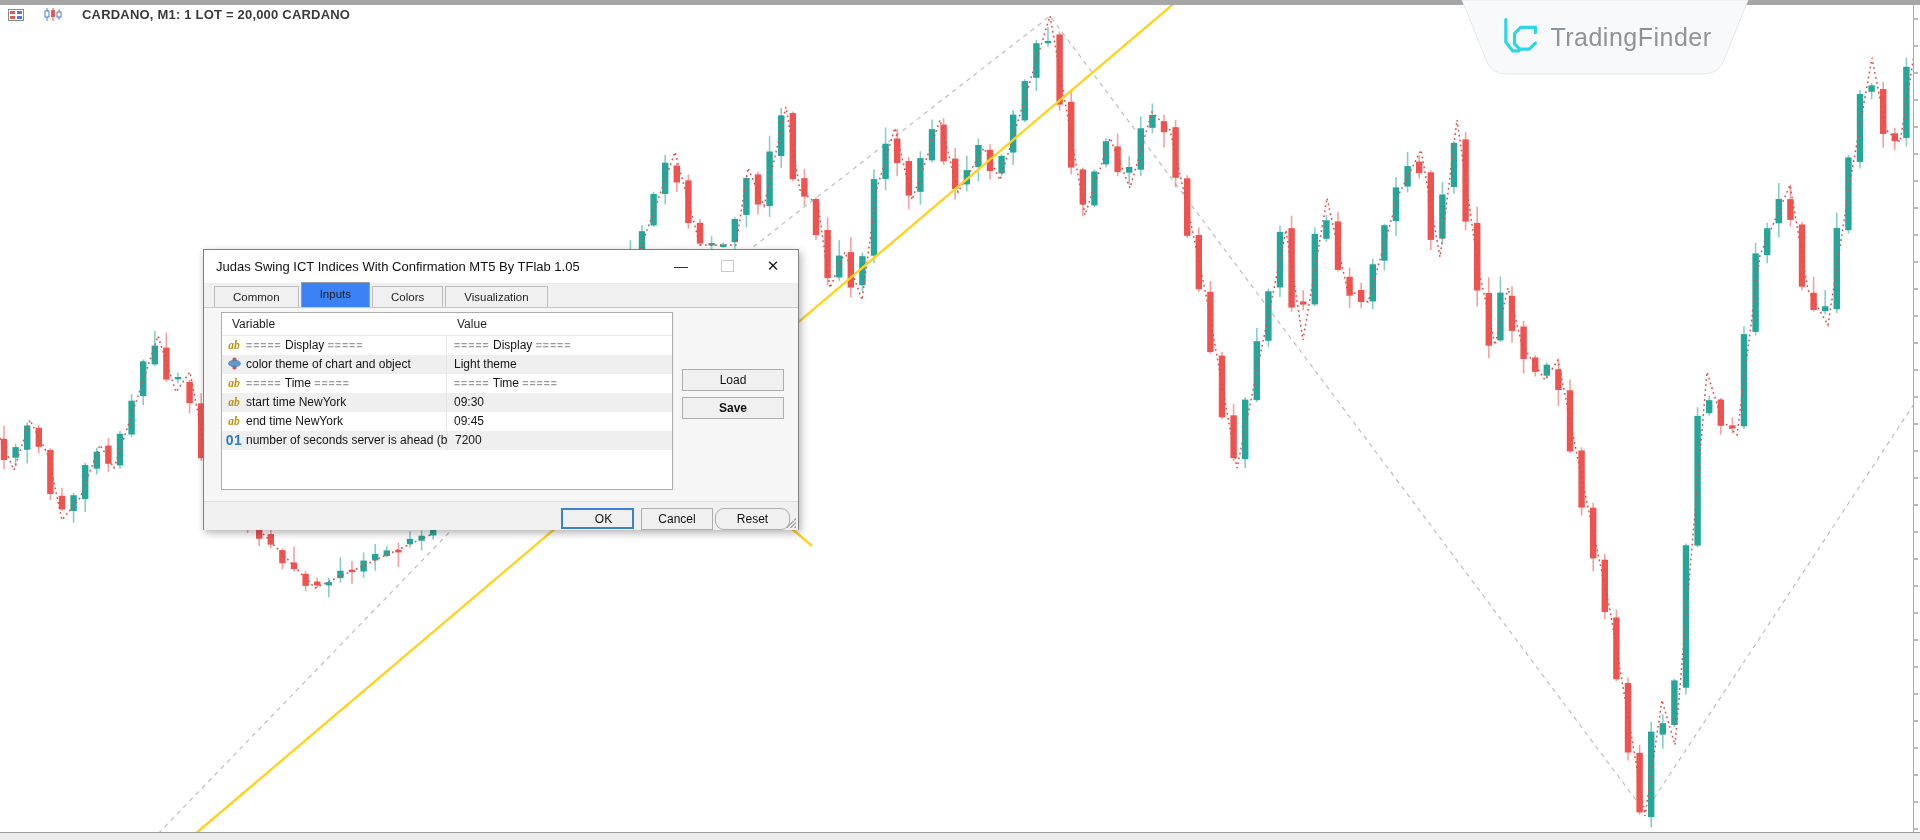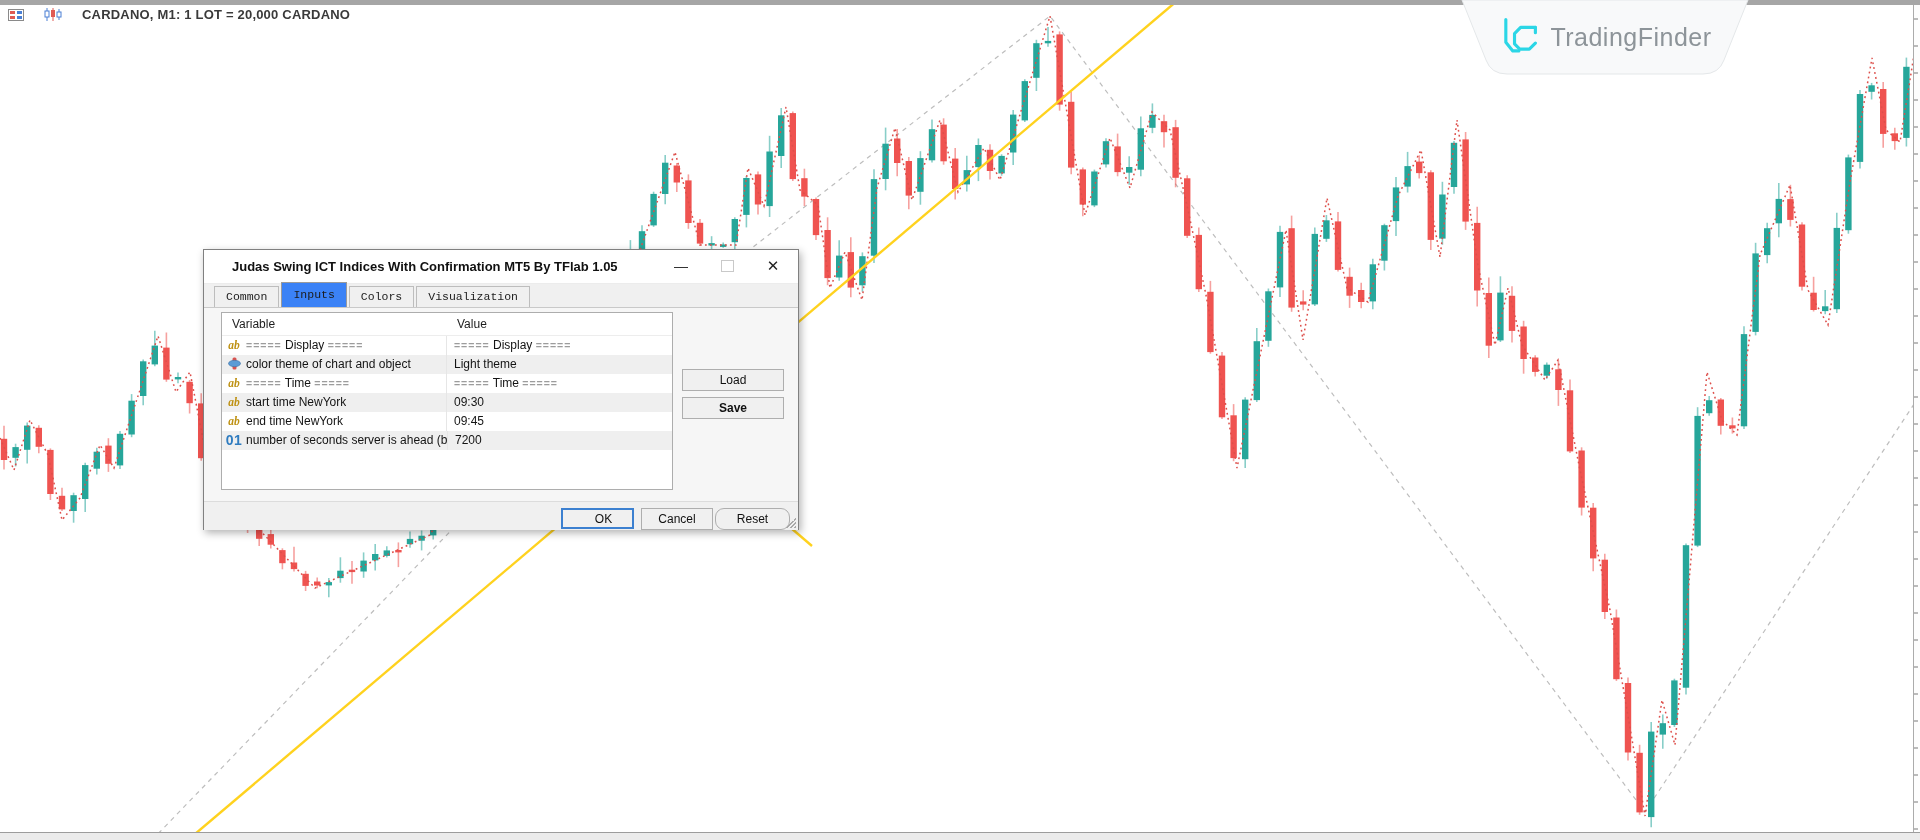--- a/index.html
+++ b/index.html
@@ -22,32 +22,32 @@
   .logo-badge{position:absolute;left:1452px;top:0;width:306px;height:80px;z-index:30;}
   .logo-badge .shape{position:absolute;left:0;top:0;}
   .logo-badge .content{position:absolute;left:0;top:0;width:100%;height:74px;display:flex;
                        align-items:center;justify-content:center;gap:12px;}
   .logo-text{font-size:25px;color:#8d9499;letter-spacing:.5px;font-weight:400;}
 
   
   .dialog{position:absolute;left:203px;top:249px;width:594px;height:279px;background:#f0f0f0;
           border:1px solid #808080;box-shadow:2px 3px 8px rgba(0,0,0,.30);z-index:40;font-size:12px;}
   .titlebar{position:relative;height:33px;background:#ffffff;border-bottom:1px solid #ececec;}
-  .titlebar .title{position:absolute;left:12px;top:9px;font-size:13px;font-weight:700;color:#101010;margin-left:16px;}
+  .titlebar .title{position:absolute;left:12px;top:9px;font-size:13px;font-weight:400;color:#101010;}
   .win-btn{position:absolute;top:0;width:34px;height:32px;display:flex;align-items:center;
            justify-content:center;color:#333;cursor:pointer;}
   .win-btn.min{right:100px;font-size:14px;}
   .win-btn.max{right:54px;}
   .win-btn.max .box{display:inline-block;width:11px;height:10px;border:1px solid #c9c9c9;}
   .win-btn.close{right:8px;font-size:15px;color:#222;}
 
   .tabs{position:absolute;left:0;top:33px;height:24px;width:100%;display:flex;align-items:flex-end;
         padding-left:10px;box-sizing:border-box;}
-  .tab{height:20px;line-height:20px;padding:0 11px;font-size:11.5px;color:#1c1c1c;background:#f0f0f0;
-       border:1px solid #bdbdbd;border-bottom:none;margin-right:2px;position:relative;cursor:pointer;font-family:Liberation Mono, monospace;}
+  .tab{height:20px;line-height:20px;padding:0 18px;font-size:11.5px;color:#1c1c1c;background:#f0f0f0;
+       border:1px solid #bdbdbd;border-bottom:none;margin-right:2px;position:relative;cursor:pointer;}
   .tab.sel{height:24px;line-height:23px;background:#3b82f6;border:1px solid #9b9b9b;border-bottom:none;z-index:3;}
 
   .page{position:absolute;left:0;top:57px;width:100%;height:194px;background:#f6f6f6;
         border-top:1px solid #c9c9c9;}
   .ptable{position:absolute;left:17px;top:4px;width:452px;height:178px;background:#ffffff;
           border:1px solid #adadad;box-sizing:border-box;overflow:hidden;}
   .thead{display:flex;height:22px;line-height:22px;color:#1d1d1d;border-bottom:1px solid #ededed;}
   .thead div{width:226px;padding-left:10px;box-sizing:border-box;}
   .prow{display:flex;height:19px;line-height:19px;color:#141414;}
   .prow.alt{background:#efefef;}

